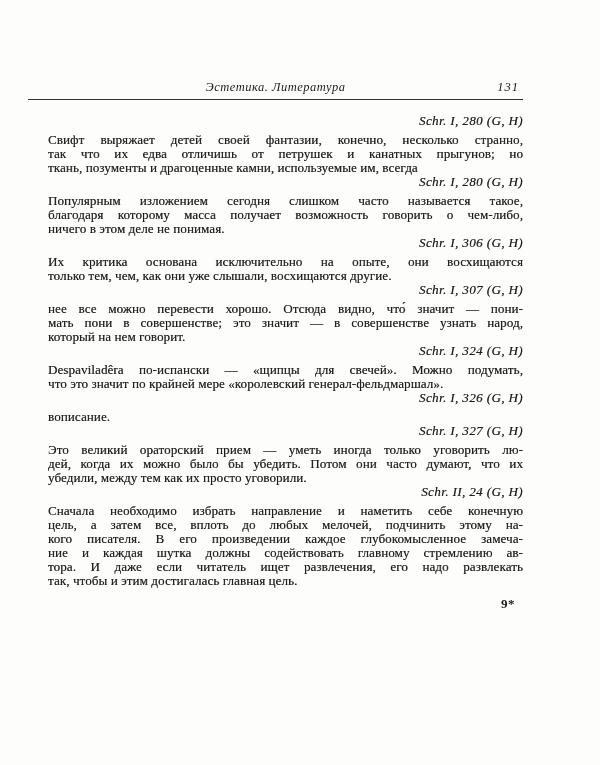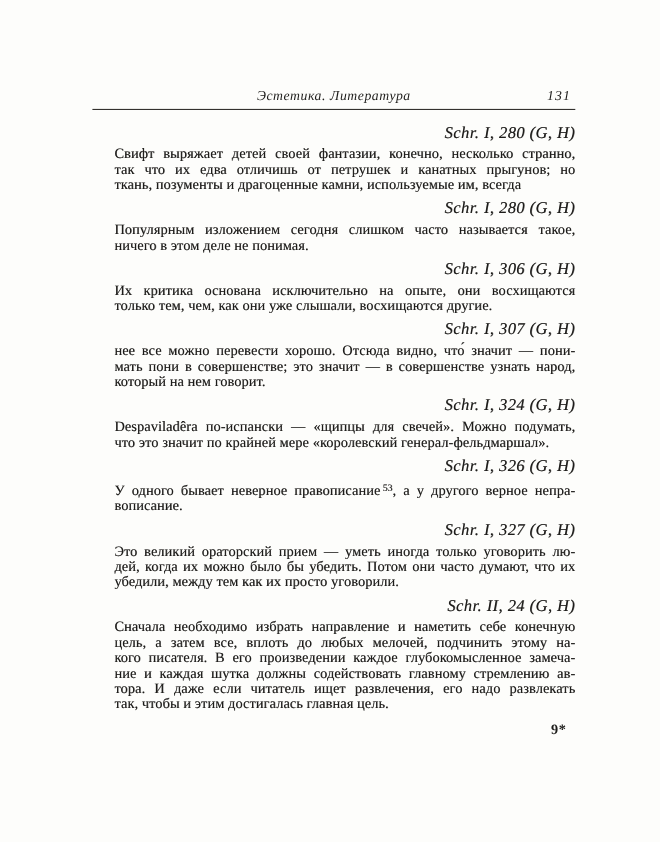--- a/index.html
+++ b/index.html
@@ -7,21 +7,21 @@
   html,body { margin:0; padding:0; }
   body {
     width:600px; height:765px;
     background:var(--paper);
     font-family:"Liberation Serif", serif;
     color:var(--ink);
     overflow:hidden;
   }
   .page {
     width:600px; height:765px;
-    padding:80px 77px 0 104px;
+    padding:80px 77px 0 48px;
   }
   
   .running-head {
     position:relative;
     margin-left:-20px;            
     height:20px;
     border-bottom:1.5px solid #33312e;
     font-style:italic;
     font-size:12.5px;
   }
@@ -51,24 +51,24 @@
   .para .line:last-child { text-align-last:left; }
   .fnref {
     font-size:9px;
     vertical-align:4px;
     margin-left:2px;
     letter-spacing:0;
   }
   .cite {
     text-align:right;
     font-style:italic;
-    font-size:15px;
+    font-size:13px;
     line-height:14px;
     letter-spacing:0.4px;
-    margin:8px 0 5px 0;
+    margin:0 0 5px 0;
   }
   .sig {
     margin-top:8px;
     text-align:right;
     padding-right:8px;
     font-weight:bold;
     font-size:13px;
     letter-spacing:0.5px;
   }
 </style>
@@ -85,41 +85,41 @@
   <main class="body-text" id="paragraphs">
       <div class="cite">Schr. I, 280 (G, H)</div>
       <p class="para">
         <span class="line">Свифт выряжает детей своей фантазии, конечно, несколько странно,</span>
         <span class="line">так что их едва отличишь от петрушек и канатных прыгунов; но</span>
         <span class="line">ткань, позументы и драгоценные камни, используемые им, всегда</span>
       </p>
       <div class="cite">Schr. I, 280 (G, H)</div>
       <p class="para">
         <span class="line">Популярным изложением сегодня слишком часто называется такое,</span>
+        <span class="line">благодаря которому масса получает возможность говорить о чем-либо,</span>
         <span class="line">ничего в этом деле не понимая.</span>
       </p>
       <div class="cite">Schr. I, 306 (G, H)</div>
       <p class="para">
         <span class="line">Их критика основана исключительно на опыте, они восхищаются</span>
         <span class="line">только тем, чем, как они уже слышали, восхищаются другие.</span>
       </p>
       <div class="cite">Schr. I, 307 (G, H)</div>
       <p class="para">
         <span class="line">нее все можно перевести хорошо. Отсюда видно, что́ значит — пони-</span>
         <span class="line">мать пони в совершенстве; это значит — в совершенстве узнать народ,</span>
         <span class="line">который на нем говорит.</span>
       </p>
       <div class="cite">Schr. I, 324 (G, H)</div>
       <p class="para">
         <span class="line">Despaviladêra по-испански — «щипцы для свечей». Можно подумать,</span>
         <span class="line">что это значит по крайней мере «королевский генерал-фельдмаршал».</span>
       </p>
       <div class="cite">Schr. I, 326 (G, H)</div>
       <p class="para">
-        <span class="line"><span>У одного бывает неверное правописание</span><sup class="fnref">53</sup><span>, а у другого верное непра-</span></span>
         <span class="line">вописание.</span>
       </p>
       <div class="cite">Schr. I, 327 (G, H)</div>
       <p class="para">
         <span class="line">Это великий ораторский прием — уметь иногда только уговорить лю-</span>
         <span class="line">дей, когда их можно было бы убедить. Потом они часто думают, что их</span>
         <span class="line">убедили, между тем как их просто уговорили.</span>
       </p>
       <div class="cite">Schr. II, 24 (G, H)</div>
       <p class="para">

